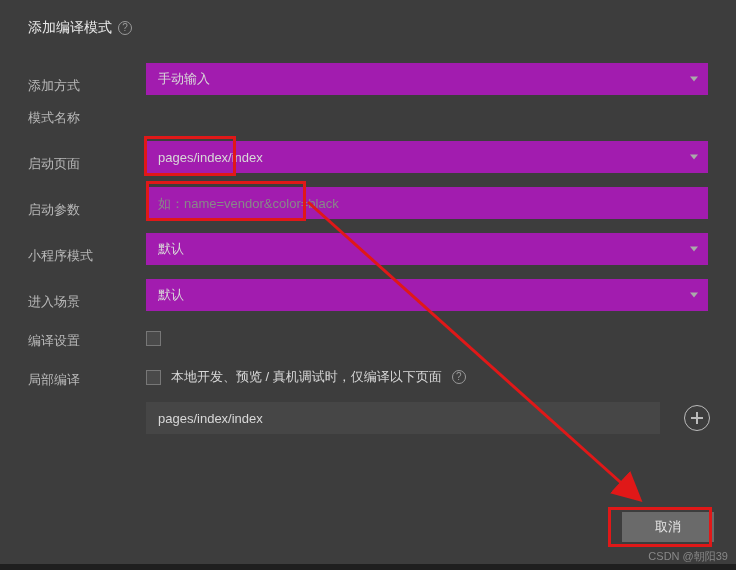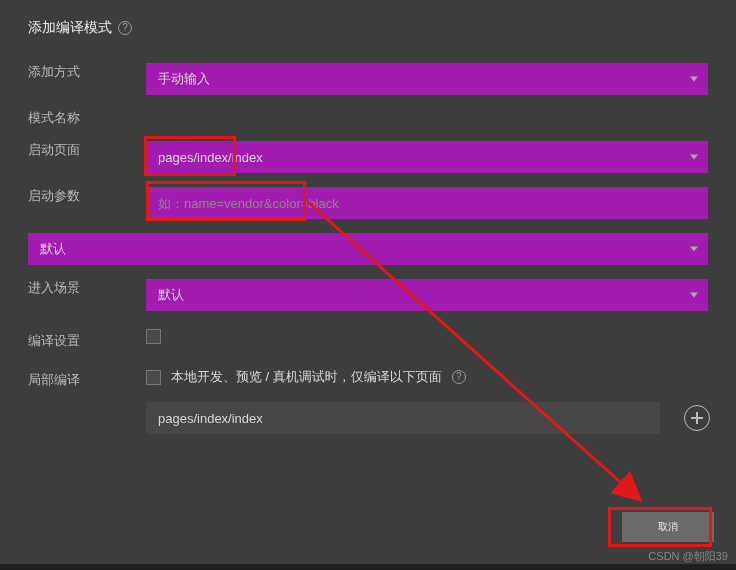--- a/index.html
+++ b/index.html
@@ -13,21 +13,21 @@
       overflow: hidden;
     }
     .dialog { padding: 19px 28px 0 28px; }
     .title-row { display: flex; align-items: center; gap: 6px; margin-bottom: 26px; }
     .title { font-size: 14px; color: #e8e8e8; }
     .help-circle {
       width: 14px; height: 14px; border: 1px solid #9a9a9a; border-radius: 50%;
       display: inline-flex; align-items: center; justify-content: center;
       font-size: 10px; color: #9a9a9a; line-height: 1;
     }
-    .form-row { display: flex; align-items: flex-start; margin-bottom: 14px; }
+    .form-row { display: flex; align-items: flex-end; margin-bottom: 14px; }
     .form-row.tall { align-items: flex-start; }
     .label { width: 118px; flex-shrink: 0; color: #b8b8b8; font-size: 13px; padding-top: 7px;}
     .label.centered { padding-top: 0; }
     .control-wrap { flex: 1; display: flex; align-items: center; gap: 12px; }
     .input, .select {
       flex: 1; height: 32px; background: #a21caf; border: none;
       color: #d8d8d8; padding: 0 12px; font-size: 13px; outline: none;
       font-family: inherit;
     }
     .input::placeholder { color: #888; }
@@ -56,21 +56,21 @@
     .plus-btn::before, .plus-btn::after {
       content: ""; position: absolute; background: #bbb;
     }
     .plus-btn::before { width: 12px; height: 1.6px; }
     .plus-btn::after { width: 1.6px; height: 12px; }
     .footer {
       position: absolute; right: 22px; bottom: 28px; display: flex; gap: 14px;
     }
     .btn {
       width: 92px; height: 30px; border: none; cursor: pointer;
-      font-size: 10px; font-family: inherit;
+      font-size: 13px; font-family: inherit;
     }
     .btn-cancel { background: #6a6a6a; color: #e8e8e8; }
     .btn-ok { background: #07c160; color: #fff; }
     .watermark {
       position: absolute; right: 8px; bottom: 6px; font-size: 11px; color: #888;
     }
     
     .redbox {
       position: absolute; border: 3px solid #e01818; pointer-events: none;
       z-index: 50;
@@ -118,20 +118,21 @@
   </div>
 
   <div class="form-row">
     <div class="label centered">启动参数</div>
     <div class="control-wrap">
       <input class="input" placeholder="如：name=vendor&amp;color=black" style="">
     </div>
   </div>
 
   <div class="form-row">
+    <div class="label centered">小程序模式</div>
     <div class="control-wrap">
       <div class="select-wrap">
         <input class="select" readonly="" value="默认" style="">
         <span class="chevron"></span>
       </div>
     </div>
   </div>
 
   <div class="form-row">
     <div class="label centered">进入场景</div>

